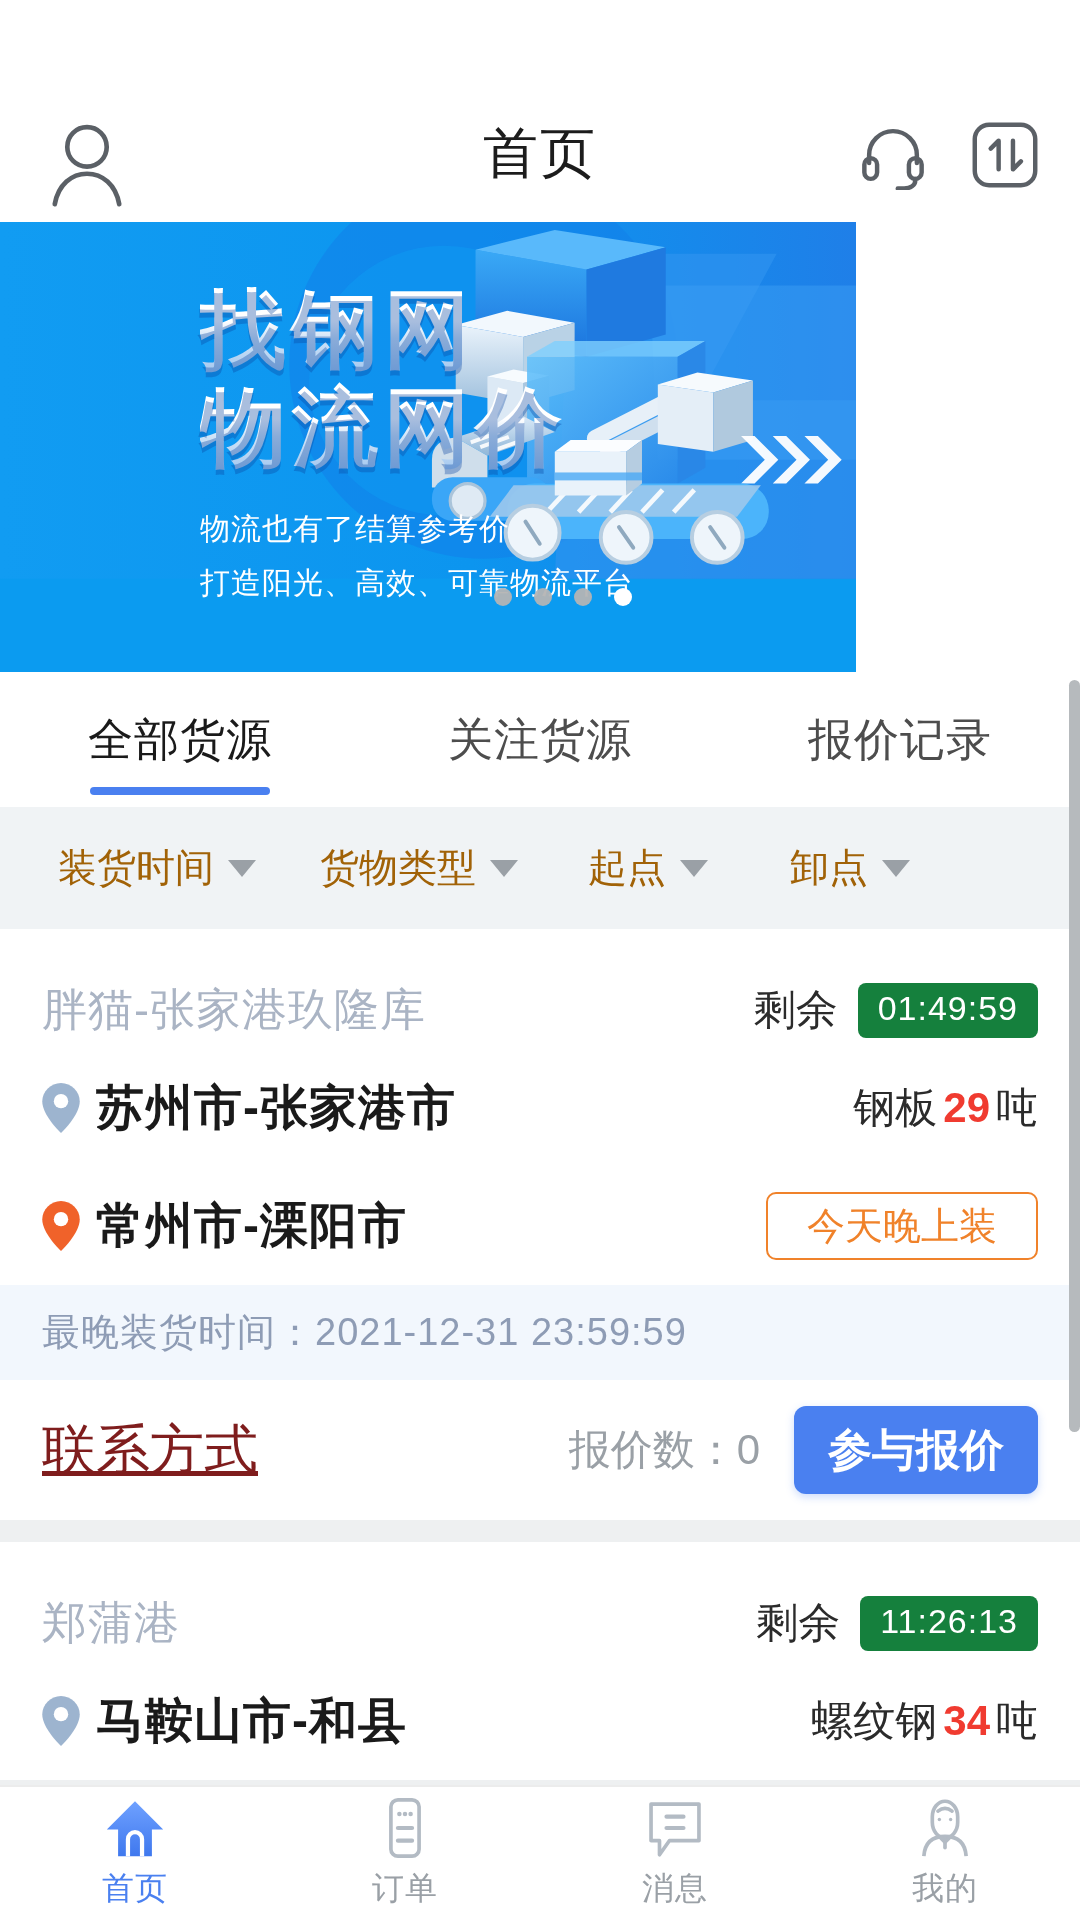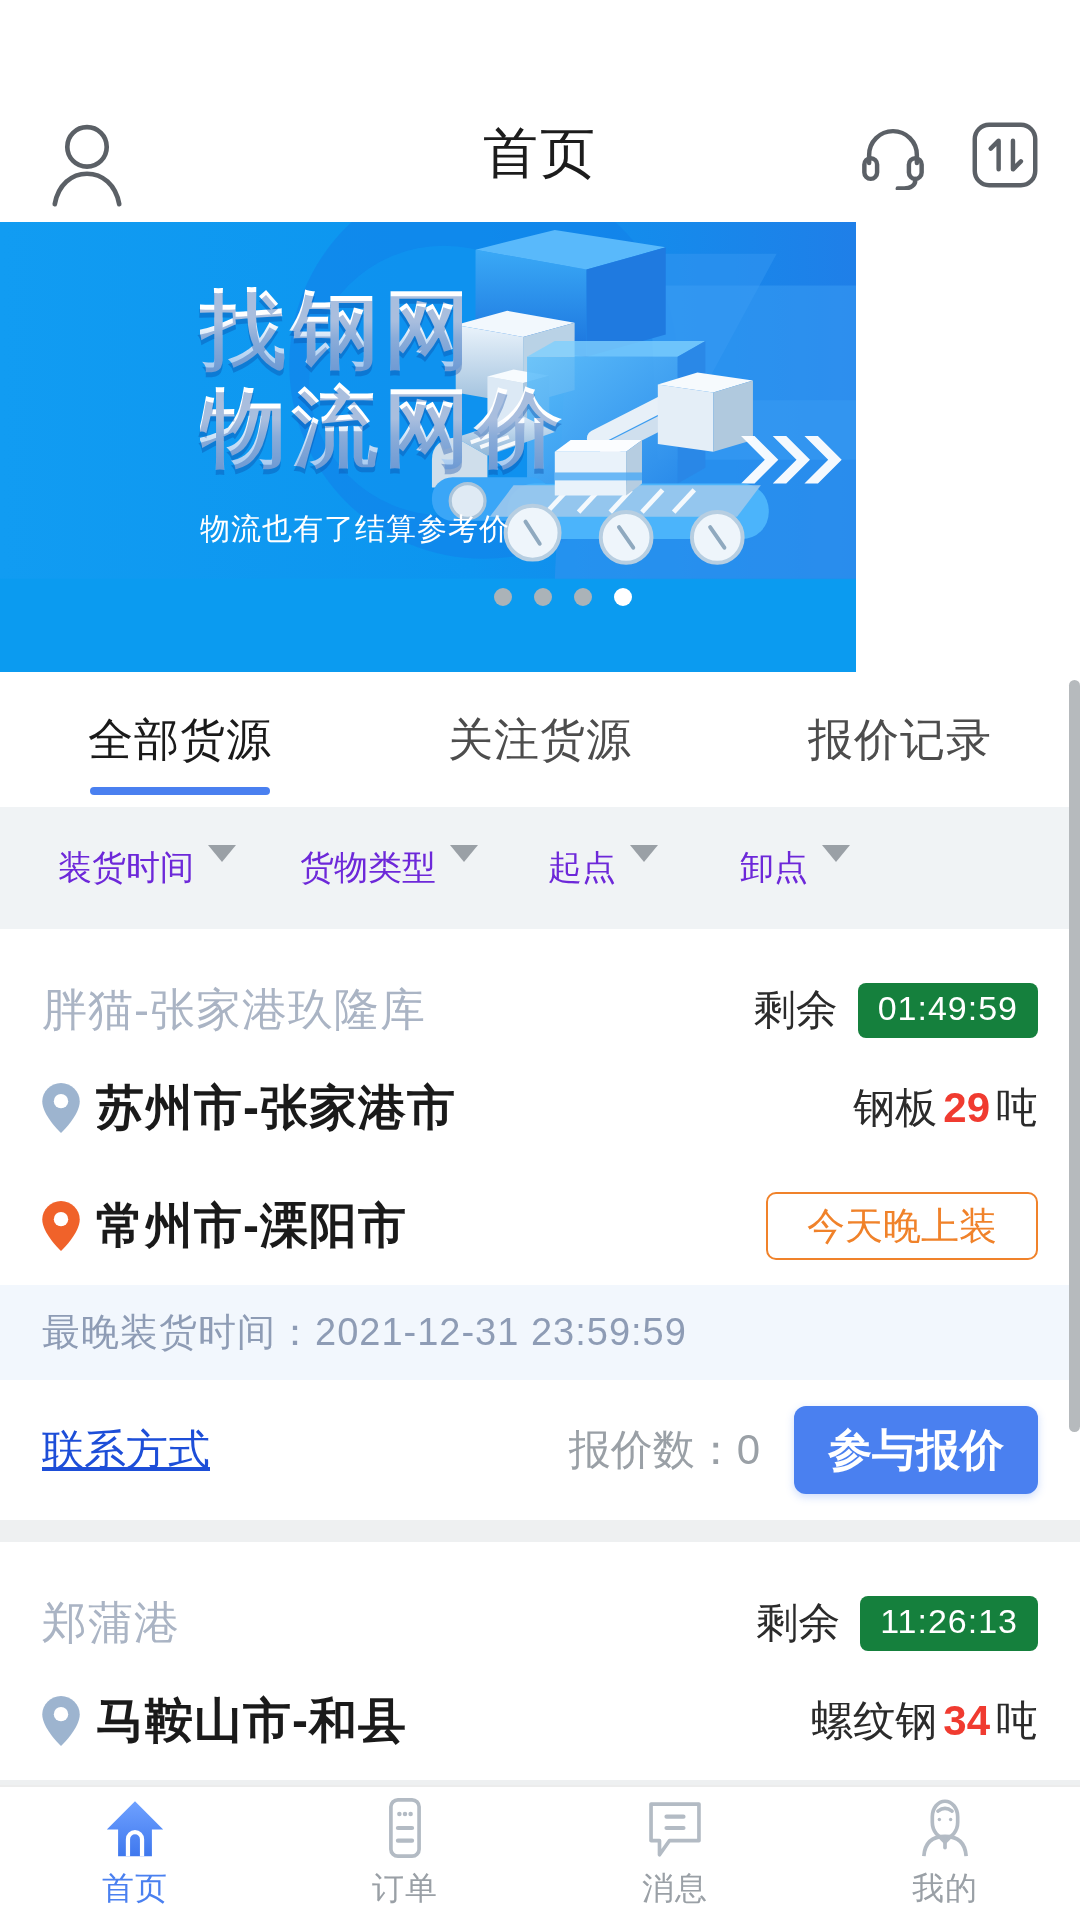--- a/index.html
+++ b/index.html
@@ -60,21 +60,21 @@
     position: absolute; bottom: 12px; width: 180px; height: 8px; border-radius: 4px;
     background: #4a80f0; display: none;
   }
   .tab.active .tab-underline { display: block; }
 
   
   .filters {
     position: absolute; top: 807px; left: 0; width: 1080px; height: 122px;
     background: #f0f3f5; display: flex; align-items: center;
   }
-  .filter { display: flex; align-items: flex-start; gap: 14px; color: #6d28d9; font-size: 34px; }
+  .filter { display: flex; align-items: center; gap: 14px; color: #a16207; font-size: 39px; }
   .filter:nth-child(1) { margin-left: 58px; }
   .filter:nth-child(2) { margin-left: 64px; }
   .filter:nth-child(3) { margin-left: 70px; }
   .filter:nth-child(4) { margin-left: 82px; }
   .caret { width: 0; height: 0; border-left: 14px solid transparent; border-right: 14px solid transparent;
            border-top: 17px solid #9aa0a6; display: inline-block; }
 
   
   .list { position: absolute; top: 929px; left: 0; width: 1080px; height: 856px; overflow: hidden; background: #eef0f1; }
   .card { background: #ffffff; width: 1080px; }
@@ -103,21 +103,21 @@
     padding: 13px 39px; border-radius: 10px; line-height: 1;
   }
   .deadline {
     background: #f2f7fd; color: #8e9cb5; font-size: 38px;
     padding: 22px 42px; letter-spacing: 1px;
   }
   .card-foot {
     display: flex; align-items: center; justify-content: space-between;
     padding: 0 42px; height: 140px;
   }
-  .contact { font-size: 42px; color: #1d4ed8; }
+  .contact { font-size: 54px; color: #7f1d1d; }
   .foot-right { display: flex; align-items: center; gap: 34px; }
   .quote-count { font-size: 42px; color: #9aa0a6; }
   .btn-quote {
     background: #4a80f0; color: #ffffff; font-size: 44px; font-weight: 700;
     padding: 22px 34px; border-radius: 12px; border: none; line-height: 1;
     box-shadow: 0 3px 8px rgba(74,128,240,0.28);
   }
   .card-gap { height: 22px; background: #eef0f1; }
 
   
@@ -267,20 +267,21 @@
         <line x1="663" y1="378" x2="681" y2="406"></line>
         <line x1="781" y1="385" x2="799" y2="411"></line>
         <line x1="896" y1="385" x2="914" y2="411"></line>
       </g>
     </svg>
 
     <div class="banner-text">
       <div class="bn-line">找钢网</div>
       <div class="bn-line">物流网价</div>
       <div class="bn-sub">物流也有了结算参考价</div>
+      <div class="bn-sub" style="margin-top:0">打造阳光、高效、可靠物流平台</div>
     </div>
   </div>
   <div class="dots">
     <span class="dot"></span>
     <span class="dot"></span>
     <span class="dot"></span>
     <span class="dot on"></span>
   </div>
 
   <div class="tabs">

